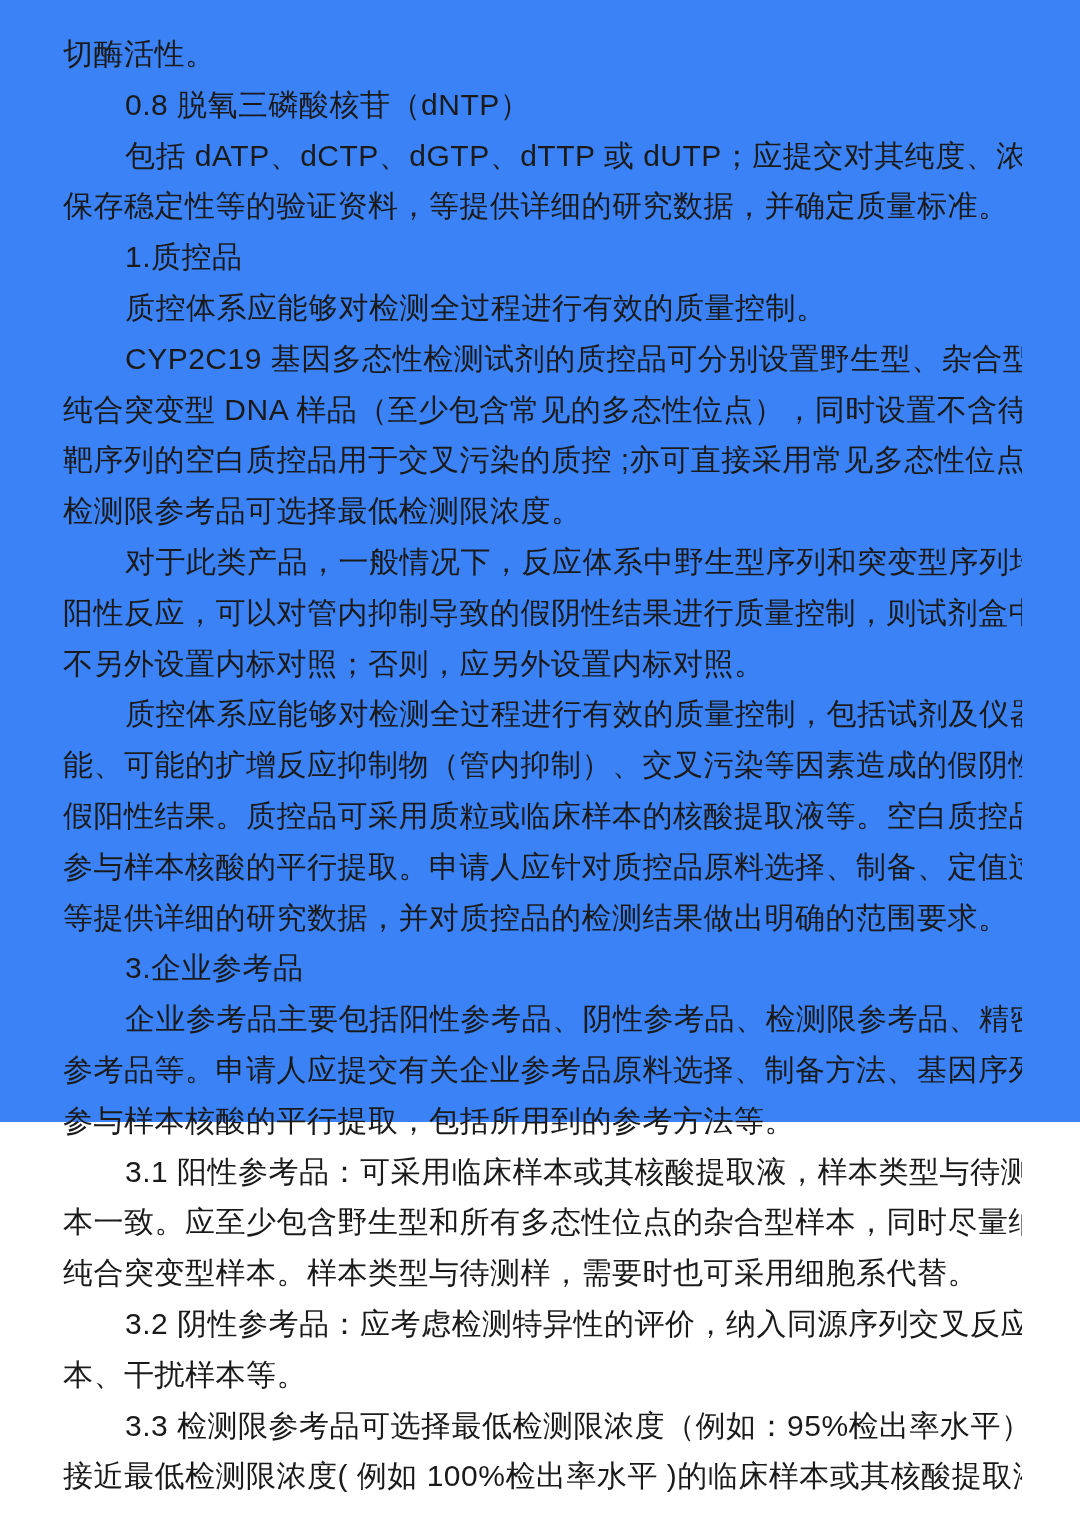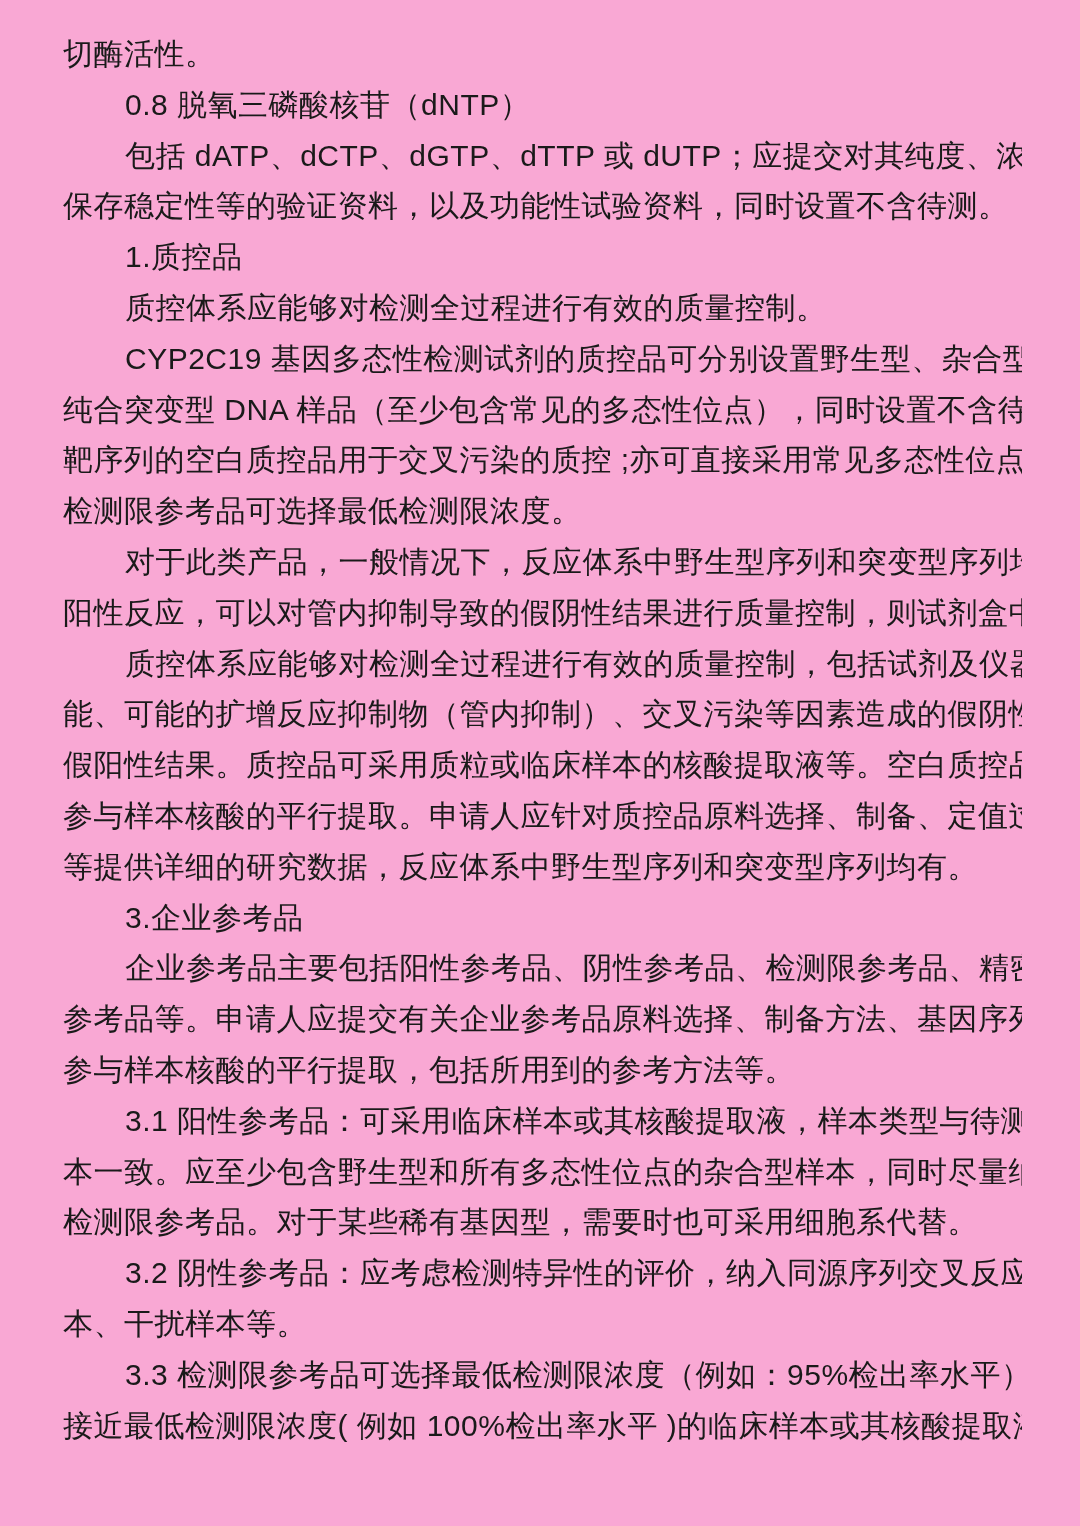--- a/index.html
+++ b/index.html
@@ -9,23 +9,23 @@
   }
   body {
     width: 1080px;
     height: 1526px;
     overflow: hidden;
     font-family: "Liberation Sans", "DejaVu Sans", sans-serif;
   }
   .page {
     box-sizing: border-box;
     width: 1080px;
-    height: 1526px;
+    height: 1122px;
     padding: 29px 58px 0 63px;
-    background: #f9a8d4;
+    background: #3b82f6;
   }
   .line {
     font-size: 30px;
     line-height: 50.8px;
     height: 50.8px;
     color: #1a1a1a;
     font-weight: 400;
     white-space: nowrap;
     overflow: hidden;
     letter-spacing: 0.5px;
@@ -40,38 +40,39 @@
     text-align-last: justify;
   }
 </style>
 </head>
 <body>
 
 <div class="page">
   <div class="line">切酶活性。</div>
   <div class="line indent">0.8 脱氧三磷酸核苷（dNTP）</div>
   <div class="line indent fill">包括 dATP、dCTP、dGTP、dTTP 或 dUTP；应提交对其纯度、浓度、</div>
-  <div class="line">保存稳定性等的验证资料，以及功能性试验资料，同时设置不含待测。</div>
+  <div class="line">保存稳定性等的验证资料，等提供详细的研究数据，并确定质量标准。</div>
   <div class="line indent">1.质控品</div>
   <div class="line indent">质控体系应能够对检测全过程进行有效的质量控制。</div>
   <div class="line indent fill">CYP2C19 基因多态性检测试剂的质控品可分别设置野生型、杂合型及</div>
   <div class="line fill">纯合突变型 DNA 样品（至少包含常见的多态性位点），同时设置不含待测</div>
   <div class="line fill">靶序列的空白质控品用于交叉污染的质控 ;亦可直接采用常见多态性位点的</div>
   <div class="line">检测限参考品可选择最低检测限浓度。</div>
   <div class="line indent fill">对于此类产品，一般情况下，反应体系中野生型序列和突变型序列均有</div>
   <div class="line fill">阳性反应，可以对管内抑制导致的假阴性结果进行质量控制，则试剂盒中可</div>
+  <div class="line">不另外设置内标对照；否则，应另外设置内标对照。</div>
   <div class="line indent fill">质控体系应能够对检测全过程进行有效的质量控制，包括试剂及仪器性</div>
   <div class="line fill">能、可能的扩增反应抑制物（管内抑制）、交叉污染等因素造成的假阴性或</div>
   <div class="line fill">假阳性结果。质控品可采用质粒或临床样本的核酸提取液等。空白质控品应</div>
   <div class="line fill">参与样本核酸的平行提取。申请人应针对质控品原料选择、制备、定值过程</div>
-  <div class="line">等提供详细的研究数据，反应体系中野生型序列和突变型序列均有。</div>
+  <div class="line">等提供详细的研究数据，并对质控品的检测结果做出明确的范围要求。</div>
   <div class="line indent">3.企业参考品</div>
   <div class="line indent fill">企业参考品主要包括阳性参考品、阴性参考品、检测限参考品、精密度</div>
   <div class="line fill">参考品等。申请人应提交有关企业参考品原料选择、制备方法、基因序列确</div>
   <div class="line">参与样本核酸的平行提取，包括所用到的参考方法等。</div>
   <div class="line indent fill">3.1 阳性参考品：可采用临床样本或其核酸提取液，样本类型与待测样</div>
   <div class="line fill">本一致。应至少包含野生型和所有多态性位点的杂合型样本，同时尽量纳入</div>
-  <div class="line">检测限参考品。对于某些稀有基因型，需要时也可采用细胞系代替。</div>
+  <div class="line">纯合突变型样本。样本类型与待测样，需要时也可采用细胞系代替。</div>
   <div class="line indent fill">3.2 阴性参考品：应考虑检测特异性的评价，纳入同源序列交叉反应样</div>
   <div class="line">本、干扰样本等。</div>
   <div class="line indent fill">3.3 检测限参考品可选择最低检测限浓度（例如：95%检出率水平）或</div>
   <div class="line fill">接近最低检测限浓度( 例如 100%检出率水平 )的临床样本或其核酸提取液，</div>
 </div>
 
 </body></html>

